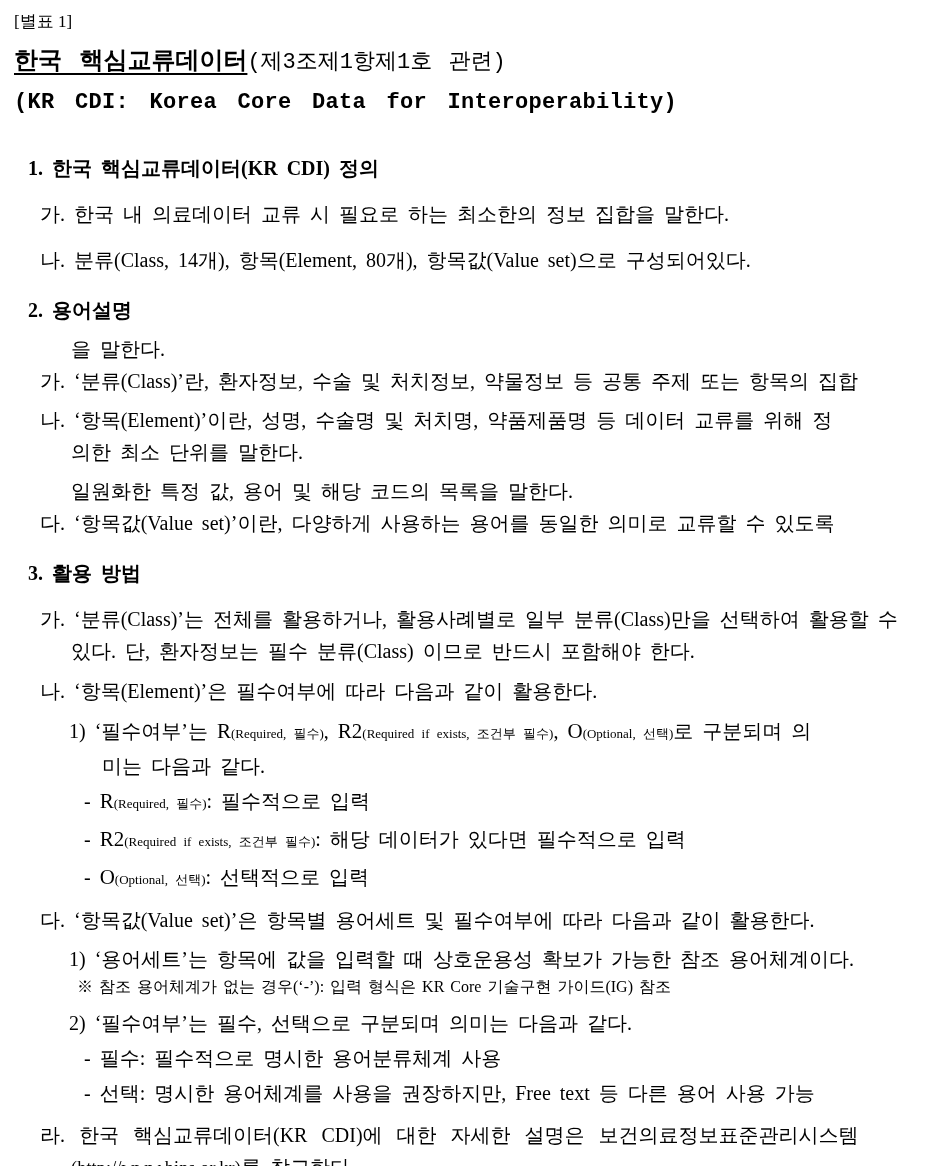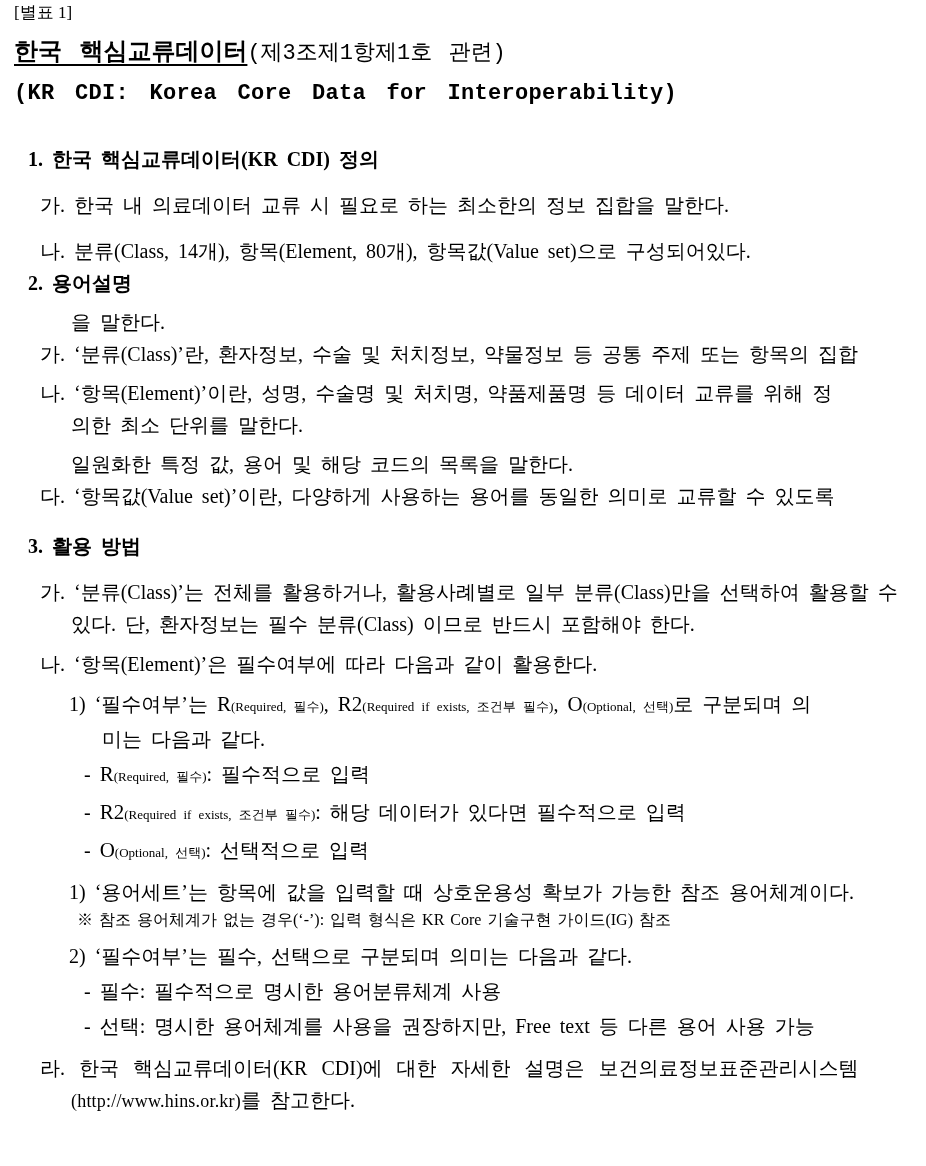--- a/index.html
+++ b/index.html
@@ -2,37 +2,37 @@
 <html lang="ko"><head>
 <meta charset="utf-8">
 <style>
   html, body { margin: 0; padding: 0; }
   body {
     width: 926px; height: 1166px;
     background: #ffffff; color: #000000;
     font-family: "Liberation Serif", "DejaVu Serif", serif;
     overflow: hidden;
   }
-  .page { box-sizing: border-box; width: 926px; height: 844px; padding: 2px 14px 0 14px; }
+  .page { box-sizing: border-box; width: 926px; height: 844px; padding: 11px 14px 0 14px; }
 
   .badge { font-size: 17px; line-height: 22px; }
 
   .title-block { text-align: left; margin-top: 12px; font-family: Liberation Mono, monospace; }
   .title-kr { font-size: 23px; line-height: 34px; }
   .title-kr .main {
     font-weight: bold; font-size: 24px;
     text-decoration: underline; text-underline-offset: 5px; text-decoration-thickness: 1.5px;
     word-spacing: 3px;
   }
   .title-kr .ref { font-size: 22px; word-spacing: 3px; }
   .title-en { font-size: 22px; font-weight: bold; margin-top: 8px; line-height: 30px; word-spacing: 7px; letter-spacing: 0.3px; }
 
   .section { }
   .sec-1 { margin-top: 34px; }
-  .sec-2 { margin-top: 0; }
+  .sec-2 { margin-top: 18px; }
   .sec-3 { margin-top: 18px; }
 
   .heading { font-weight: bold; font-size: 20px; line-height: 32px; padding-left: 14px; word-spacing: 4px; }
 
   .para { font-size: 20px; line-height: 32px; padding-left: 57px; margin-top: 14px; }
   .para .ln { display: block; white-space: nowrap; word-spacing: 4px; }
   .para .ln.first { text-indent: -31px; }
   .para.mt7 { margin-top: 7px; }
   .para.mt8 { margin-top: 8px; }
   .para.mt10 { margin-top: 10px; }
@@ -115,20 +115,23 @@
     </div>
     <div class="para bullet">
       <span class="ln first"><span>-</span>
         <span class="latin">R2</span><span class="sp">(Required if exists, 조건부 필수)</span><span>: 해당 데이터가 있다면 필수적으로 입력</span></span>
     </div>
     <div class="para bullet">
       <span class="ln first"><span>-</span>
         <span class="latin">O</span><span class="sp">(Optional, 선택)</span><span>: 선택적으로 입력</span></span>
     </div>
 
+    <div class="para mt8">
+      <span class="ln first">다. ‘항목값(Value set)’은 항목별 용어세트 및 필수여부에 따라 다음과 같이 활용한다.</span>
+    </div>
 
     <div class="para num mt7">
       <span class="ln first">1) ‘용어세트’는 항목에 값을 입력할 때 상호운용성 확보가 가능한 참조 용어체계이다.</span>
     </div>
 
     <div class="note">※ 참조 용어체계가 없는 경우(‘-’): 입력 형식은 KR Core 기술구현 가이드(IG) 참조</div>
 
     <div class="para num mt10">
       <span class="ln first">2) ‘필수여부’는 필수, 선택으로 구분되며 의미는 다음과 같다.</span>
     </div>

